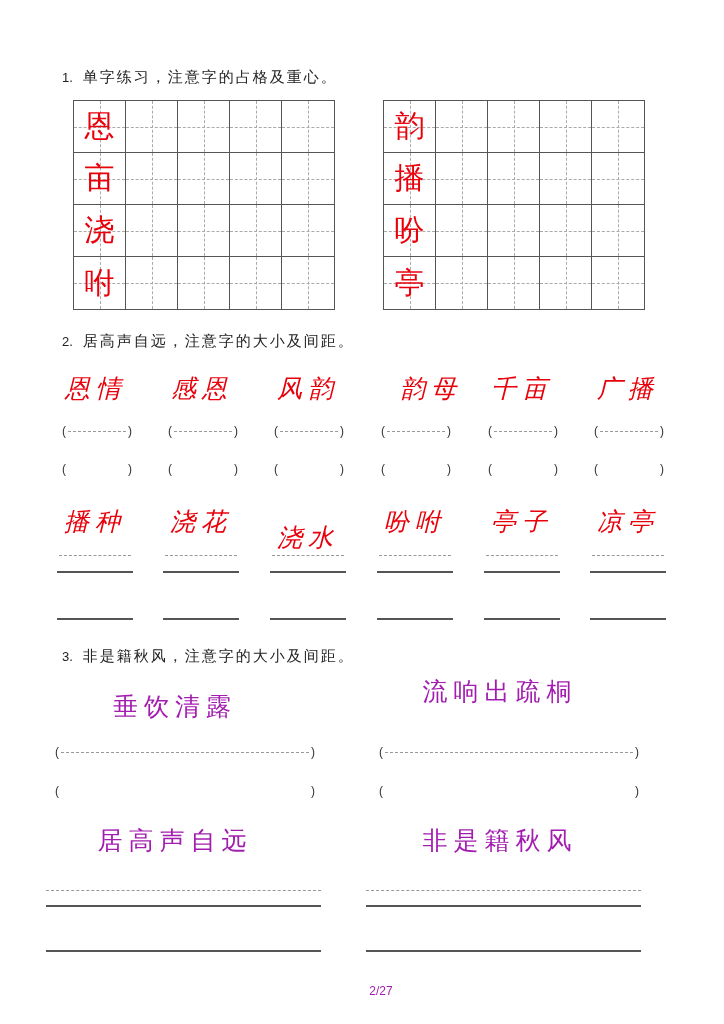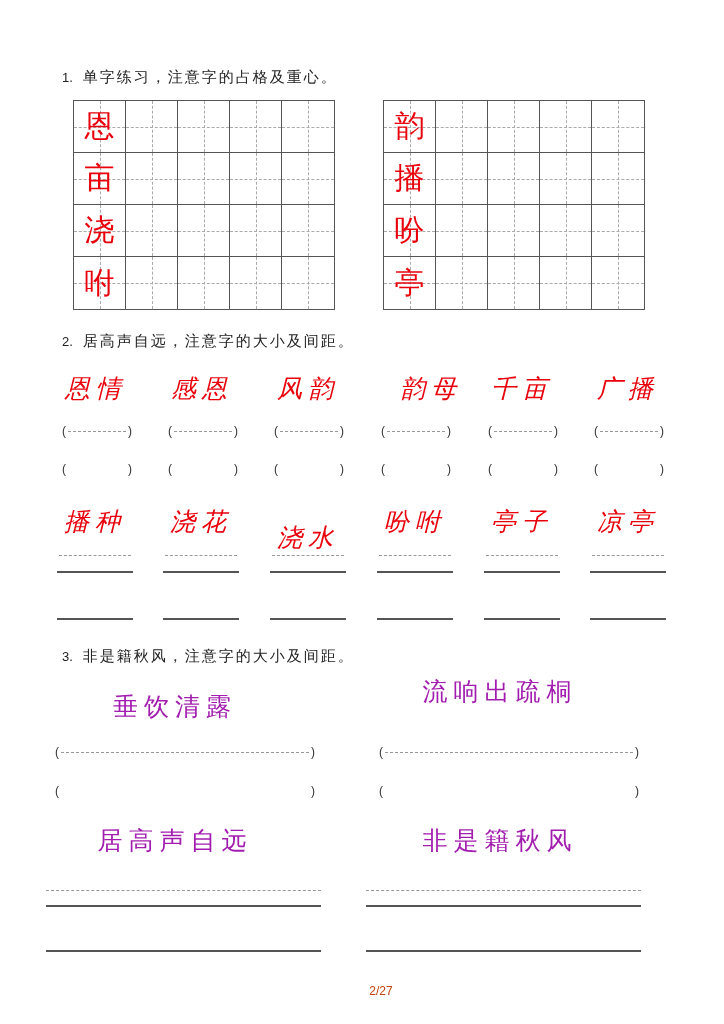--- a/index.html
+++ b/index.html
@@ -31,21 +31,21 @@
   .sentence { position:absolute; width:280px; text-align:center; font-family:"DejaVu Serif", serif;
               font-size:25px; color:#a21caf; letter-spacing:6px; }
   .sparen { position:absolute; width:260px; height:14px; font-family:"Liberation Sans", sans-serif; font-size:12px; color:#333; }
   .sparen .l { position:absolute; left:0; top:0; }
   .sparen .r { position:absolute; right:0; top:0; }
   .sparen .dots { position:absolute; left:6px; right:6px; top:7px; border-top:1px dashed #999; }
   .sline { position:absolute; width:275px; }
   .sline .dash { position:absolute; left:0; right:0; top:0; border-top:1px dashed #999; }
   .sline .solid { position:absolute; left:0; right:0; top:15px; border-top:2px solid #555; }
   .page-num { position:absolute; left:0; right:0; top:984px; text-align:center;
-              font-family:"Liberation Sans", sans-serif; font-size:12px; color:#c2410c;padding-left:38px; }
+              font-family:"Liberation Sans", sans-serif; font-size:12px; color:#a21caf;padding-left:38px; }
 </style>
 </head>
 <body>
 
 <div class="heading" style="top:68px;">
   <span class="num">1.</span><span>单字练习，注意字的占格及重心。</span>
 </div>
 
 <div class="grid" style="left:73px;" id="grid0">
     <div class="cell">

